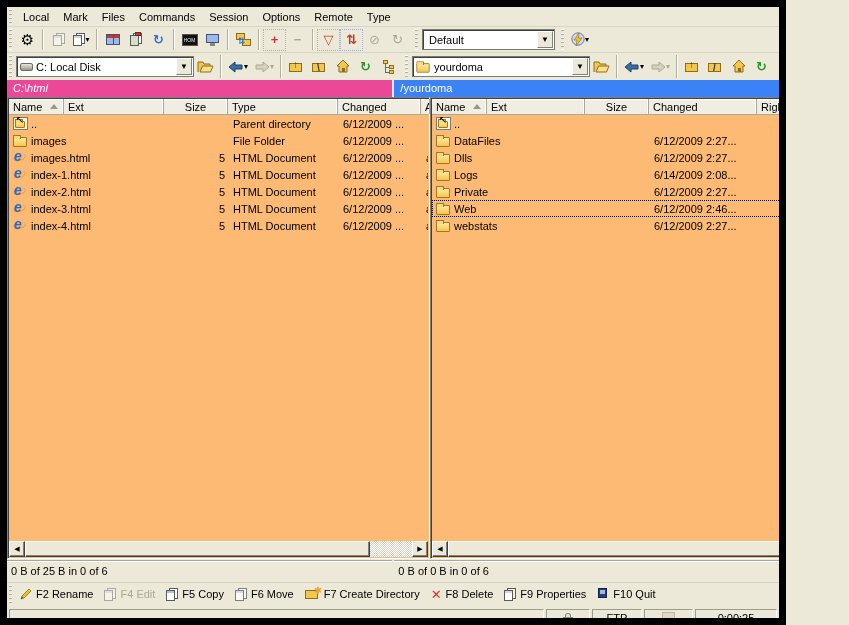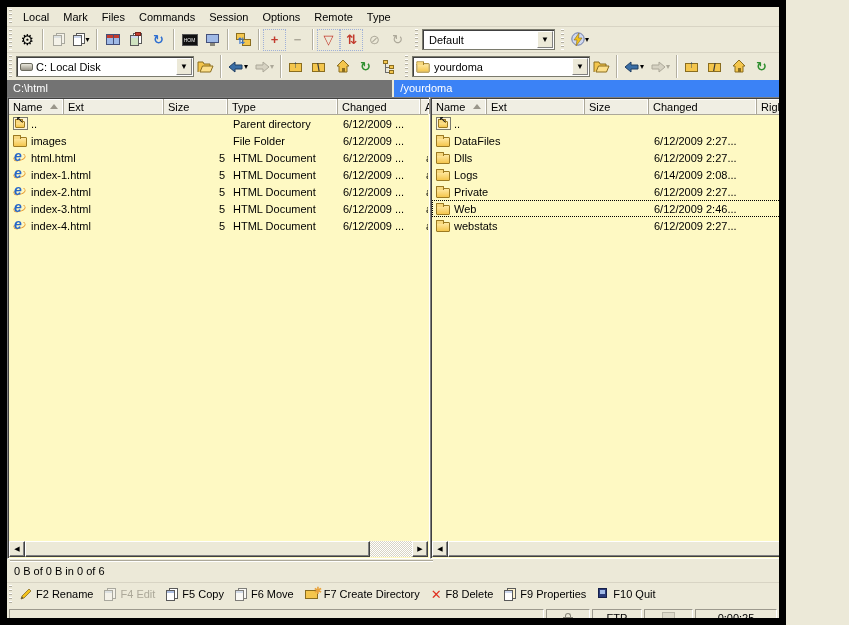--- a/index.html
+++ b/index.html
@@ -25,29 +25,29 @@
   
   #menubar { position:absolute; left:0; top:0; width:100%; height:20px; display:flex; align-items:center; border-bottom:1px solid #d8d4c4; }
   #menubar .mitem { padding:2px 7px; cursor:default; }
   #toolbar1 { position:absolute; left:0; top:20px; width:100%; height:26px; display:flex; align-items:center; border-bottom:1px solid #d8d4c4; }
   #toolbar2 { position:absolute; left:0; top:46px; width:100%; height:27px; display:flex; align-items:center; }
   #toolbar2 .half { display:flex; align-items:center; width:423px; height:100%; }
   #toolbar2 .half.rhalf { margin-left:3px; }
   #titles { position:absolute; left:0; top:73px; width:100%; height:17px; display:flex; }
   .ptitle { width:423px; height:17px; color:#fff; padding:2px 0 0 6px; white-space:nowrap; }
   #panels { position:absolute; left:0; top:90px; width:100%; height:462px; display:flex; }
-  .panel { position:relative; width:423px; height:462px; background:#fef9c3; border:1px solid #808080;
+  .panel { position:relative; width:423px; height:462px; background:#fdba74; border:1px solid #808080;
     border-right-color:#fff; border-bottom-color:#fff; box-shadow:inset 1px 1px 0 #404040; }
   .panel-gap { width:3px; background:#ece9d8; }
 
   
   .lhdr { display:grid; height:16px; background:#f0eee3; border-bottom:1px solid #aca899; margin:1px 1px 0 1px; }
   .lhdr .hcell { position:relative; display:flex; align-items:center; padding:0 4px; border-right:1px solid #aca899;
     box-shadow:inset -1px 0 0 #fff, inset 0 1px 0 #fff; white-space:nowrap; overflow:hidden; }
-  .lhdr .hcell.r { justify-content:flex-start; }
+  .lhdr .hcell.r { justify-content:center; }
   .sortup { width:0; height:0; border-left:4px solid transparent; border-right:4px solid transparent; border-bottom:5px solid #9a968a; margin-left:8px; }
   .rows { position:absolute; left:1px; right:1px; top:17px; bottom:17px; overflow:hidden; }
   .lrow { display:grid; height:17px; align-items:center; border:1px solid transparent; }
   .lrow.focused { border:1px dotted #000; }
   .cell { padding:0 4px; white-space:nowrap; overflow:hidden; }
   .cell.r { text-align:right; }
   .namecell { display:flex; align-items:center; gap:3px; padding-left:3px; overflow:visible; white-space:nowrap; }
   .grid-l { grid-template-columns:55px 100px 64px 110px 83px 1fr; }
   .grid-l-row { grid-template-columns:155px 64px 110px 83px 1fr; }
   .grid-r { grid-template-columns:55px 98px 64px 108px 87px 1fr; }
@@ -349,21 +349,21 @@
           <span class="treeicon">
             <i></i>
             <i></i>
             <i></i>
           </span>
         </span>
     </div>
   </div>
 
   <div id="titles">
-    <div class="ptitle" id="localTitle" style="background: #737373; color: rgb(255, 255, 255);">C:\html</div>
+    <div class="ptitle" id="localTitle" style="background: #ec4899; color: rgb(255, 255, 255); font-style: italic;">C:\html</div>
     <div class="panel-gap"></div>
     <div class="ptitle" id="remoteTitle" style="background: #3b82f6; color: rgb(255, 255, 255);">/yourdoma</div>
   </div>
 
   <div id="panels">
 
     <div class="panel">
       <div class="lhdr grid-l" id="leftHeader">
           <div class="hcell">
             <span>Name</span>
@@ -411,21 +411,21 @@
             <div class="cell">File Folder</div>
             <div class="cell">6/12/2009 ...</div>
             <div class="cell"></div>
           </div>
           <div class="lrow grid-l-row">
             <div class="namecell">
               <span class="fi html">
                 <i class="orbit"></i>
                 <i class="e">e</i>
               </span>
-              <span>html.html</span>
+              <span>images.html</span>
             </div>
             <div class="cell r">5</div>
             <div class="cell">HTML Document</div>
             <div class="cell">6/12/2009 ...</div>
             <div class="cell">a</div>
           </div>
           <div class="lrow grid-l-row">
             <div class="namecell">
               <span class="fi html">
                 <i class="orbit"></i>
@@ -601,20 +601,21 @@
       <div class="hscroll">
         <span class="sbtn">◀</span>
         <span class="sthumb" style="width:345px;"></span>
         <span class="strack"></span>
         <span class="sbtn">▶</span>
       </div>
     </div>
   </div>
 
   <div id="panelstatus">
+    <div class="pstat">0 B of 25 B in 0 of 6</div>
     <div class="panel-gap"></div>
     <div class="pstat">0 B of 0 B in 0 of 6</div>
   </div>
 
   <div id="fnbar">
     <span class="gripper"></span>
     <span class="fnitem">
       <span class="gsvg">
         <svg width="12" height="12" viewBox="0 0 12 12">
             <polygon points="1,11 2,8 9,1 11,3 4,10" fill="#f3c21a" stroke="#8a6d1f" stroke-width="0.8"></polygon>

